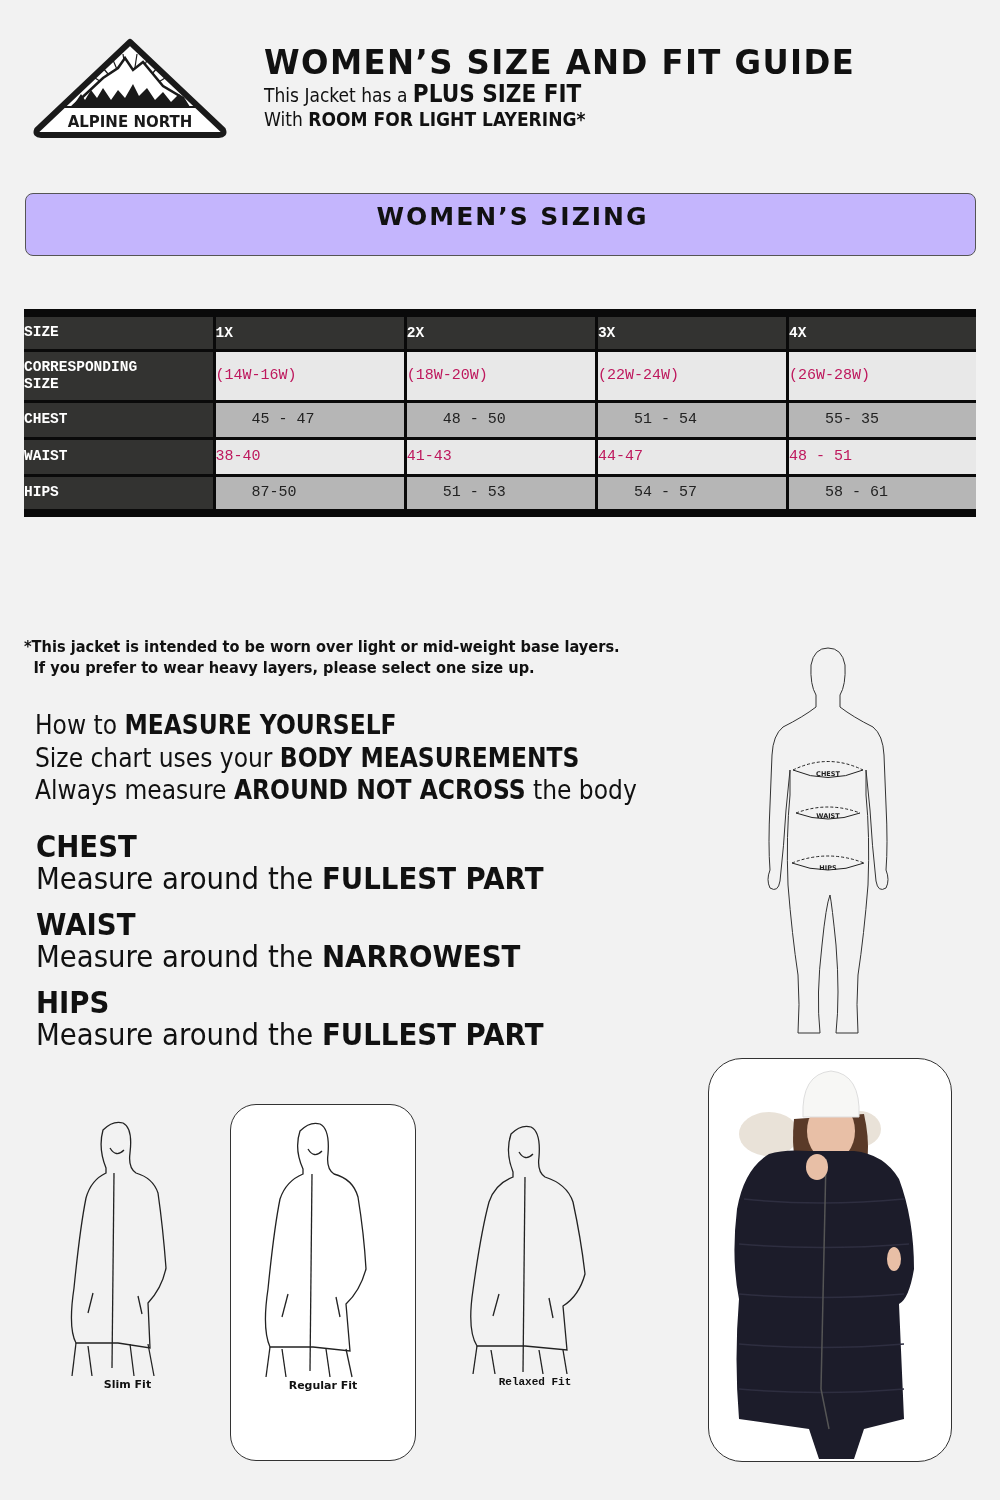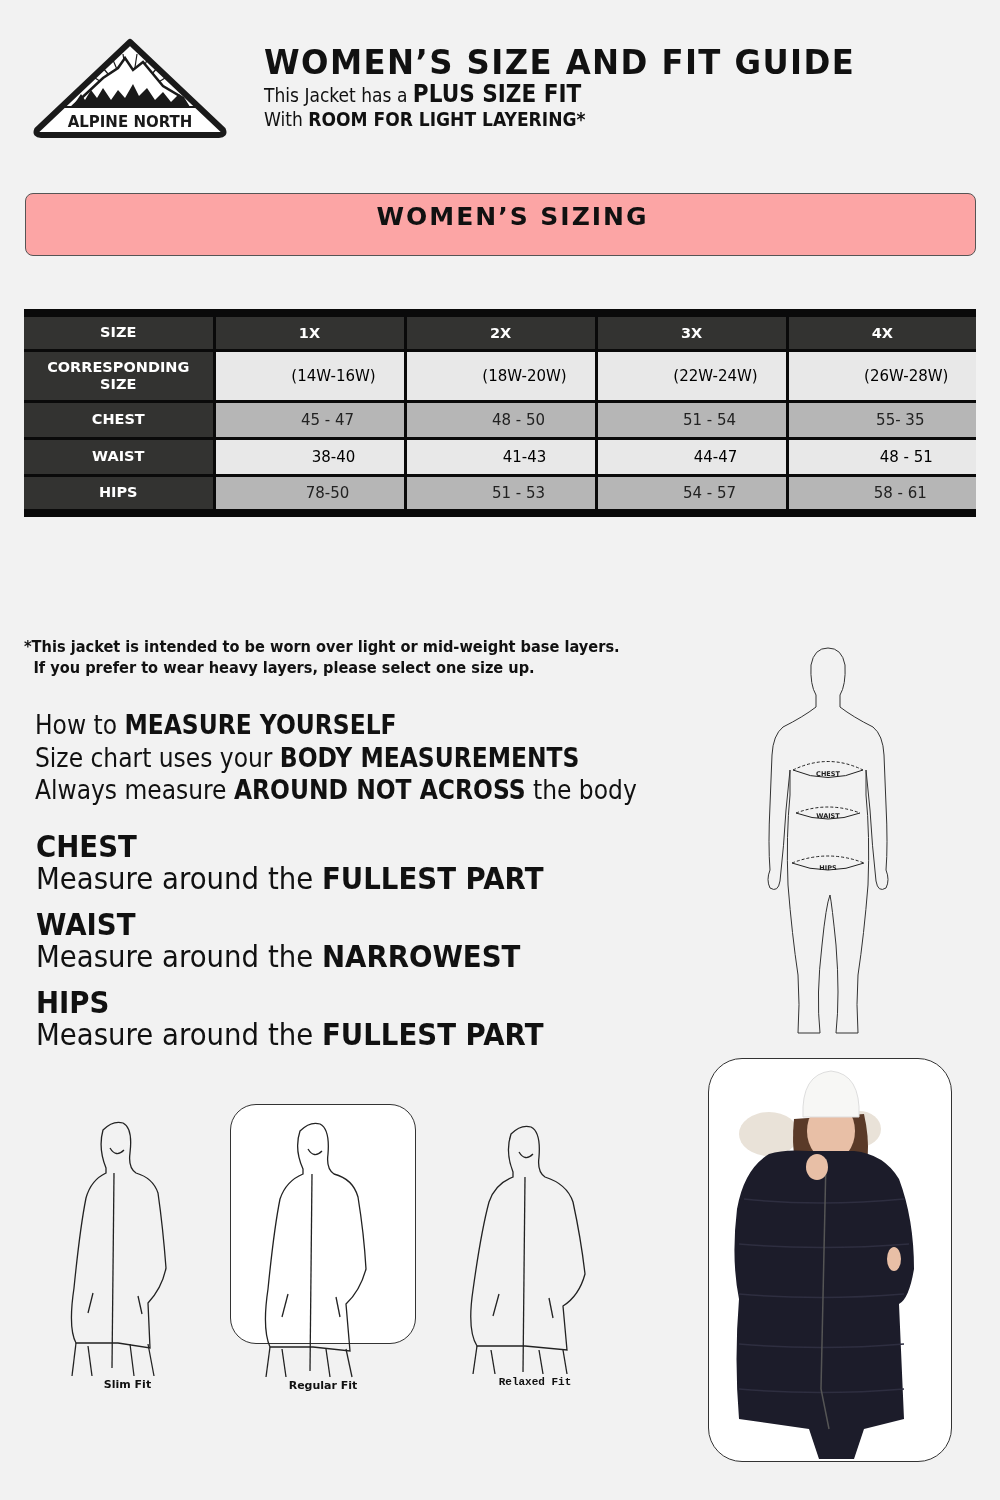--- a/index.html
+++ b/index.html
@@ -7,30 +7,30 @@
     body { position: relative; font-family: "DejaVu Sans", sans-serif; color: #111; }
 
     .logo { position: absolute; left: 33px; top: 38px; width: 194px; height: 100px; text-decoration: underline; }
 
     .header { position: absolute; left: 264px; top: 42px; }
     .header .title { font-family: "DejaVu Sans", sans-serif; font-weight: bold; font-size: 34px; letter-spacing: 1.5px; line-height: 40px; transform: scaleX(0.95); transform-origin: left; white-space: nowrap; }
     .header .line { font-family: "DejaVu Sans", sans-serif; font-size: 19px; line-height: 24px; white-space: nowrap; transform: scaleX(0.9); transform-origin: left; }
     .header .line b { font-size: 24px; }
     .header .line2 b { font-size: 19px; }
 
-    .sizing-box { position: absolute; left: 25px; top: 193px; width: 951px; height: 63px; border: 1px solid #555; border-radius: 8px; background: #fca5a5; text-align: center; padding-left: 24px; }
+    .sizing-box { position: absolute; left: 25px; top: 193px; width: 951px; height: 63px; border: 1px solid #555; border-radius: 8px; background: #c4b5fd; text-align: center; padding-left: 24px; }
     .sizing-box .sb-title { font-weight: bold; font-size: 25px; letter-spacing: 2px; margin-top: 8px; line-height: 30px; }
     .sizing-box .sb-sub { font-size: 12.3px; line-height: 16px; white-space: nowrap; }
 
     .size-table { position: absolute; left: 24px; top: 309px; width: 952px; border-collapse: collapse; border-top: 8px solid #0a0a0a; border-bottom: 8px solid #0a0a0a; }
-    .size-table td, .size-table th { border: 3px solid #0a0a0a; text-align: center; font-size: 15px; }
+    .size-table td, .size-table th { border: 3px solid #0a0a0a; text-align: left; font-size: 15px; font-family: Liberation Mono, monospace; }
     .size-table tr > *:first-child { border-left: none; }
     .size-table tr > *:last-child { border-right: none; }
     .size-table th { background: #333331; color: #fff; font-weight: bold; font-size: 14.5px; }
-    .size-table td.light { background: #e8e8e8; color: #000000; padding-left: 48px; }
+    .size-table td.light { background: #e8e8e8; color: #be185d; }
     .size-table td.gray { background: #b6b6b6; color: #222; padding-left: 36px; }
     .size-table th.rowhead { width: 190px; line-height: 17px; }
     .r-head { height: 37px; }
     .r-corr { height: 51px; }
     .r-chest { height: 37px; }
     .r-waist { height: 37px; }
     .r-hips { height: 38px; }
 
     .note { position: absolute; left: 24px; top: 637px; font-weight: bold; font-size: 15.5px; line-height: 21px; white-space: nowrap; transform: scaleX(0.94); transform-origin: left; }
     .note .l2 { padding-left: 10px; }
@@ -41,21 +41,21 @@
     .measures .m { margin-bottom: 14px; }
     .measures .m-title { font-weight: bold; font-size: 30px; line-height: 30px; }
     .measures .m-desc { font-size: 30px; line-height: 34px; }
 
     .body-figure { position: absolute; left: 758px; top: 645px; width: 140px; height: 395px; }
 
     .fit { position: absolute; text-align: center; }
     .fit svg { display: block; margin: 0 auto; }
     .fit .fit-label { font-weight: bold; font-size: 11px; }
     .fit-slim { left: 55px; top: 1118px; width: 145px; }
-    .fit-regular { left: 230px; top: 1104px; width: 186px; height: 240px; background: #fff; border: 1px solid #333; border-radius: 26px; padding-top: 14px; }
+    .fit-regular { left: 230px; top: 1104px; width: 186px; height: 357px; background: #fff; border: 1px solid #333; border-radius: 26px; padding-top: 14px; }
     .fit-relaxed { left: 455px; top: 1124px; width: 160px; font-family: Liberation Mono, monospace; }
 
     .photo-frame { position: absolute; left: 708px; top: 1058px; width: 244px; height: 404px; background: #fff; border: 1px solid #333; border-radius: 34px; overflow: hidden; }
   </style>
 </head>
 <body>
 
 <div class="logo">
   <svg width="194" height="100" viewBox="0 0 194 100">
     <path d="M97 4 L190 92 Q192 97 186 97 L8 97 Q2 97 4 92 Z" fill="#fff" stroke="#1a1a1a" stroke-width="6" stroke-linejoin="round"></path>
@@ -111,21 +111,21 @@
   </tr>
   <tr class="r-waist">
     <th class="rowhead">WAIST</th>
     <td class="light">38-40</td>
     <td class="light">41-43</td>
     <td class="light">44-47</td>
     <td class="light">48 - 51</td>
   </tr>
   <tr class="r-hips">
     <th class="rowhead">HIPS</th>
-    <td class="gray">78-50</td>
+    <td class="gray">87-50</td>
     <td class="gray">51 - 53</td>
     <td class="gray">54 - 57</td>
     <td class="gray">58 - 61</td>
   </tr>
 </tbody>
   </table>
 
 <div class="note">
   <div>*This jacket is intended to be worn over light or mid-weight base layers.</div>
   <div class="l2">If you prefer to wear heavy layers, please select one size up.</div>

